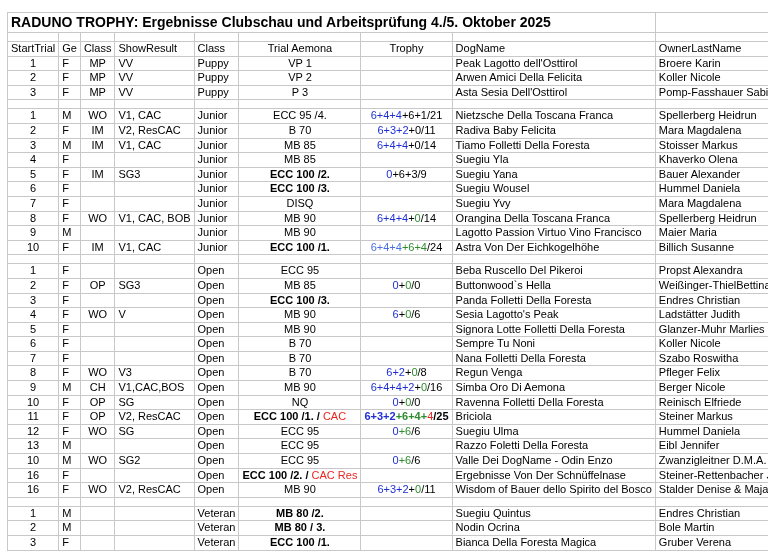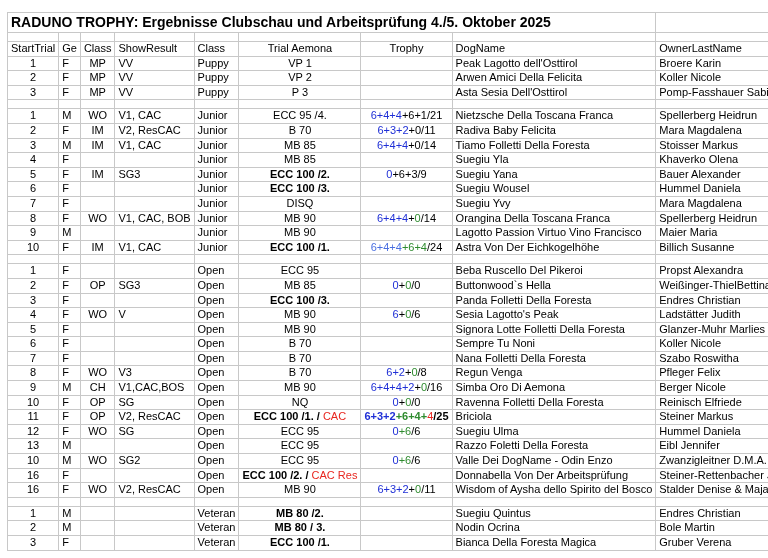--- a/index.html
+++ b/index.html
@@ -383,32 +383,32 @@
           <td class="l">Zwanzigleitner D.M.A.</td>
         </tr>
         <tr>
           <td class="c">16</td>
           <td class="l">F</td>
           <td class="c"></td>
           <td class="l"></td>
           <td class="l">Open</td>
           <td class="c b"><span>ECC 100 /2. / </span><span class="red">CAC Res</span></td>
           <td class="c"></td>
-          <td class="l">Donnabella Von Der Arbeitsprüfung</td>
+          <td class="l">Ergebnisse Von Der Schnüffelnase</td>
           <td class="l">Steiner-Rettenbacher Joh.</td>
         </tr>
         <tr>
           <td class="c">16</td>
           <td class="l">F</td>
           <td class="c">WO</td>
           <td class="l">V2, ResCAC</td>
           <td class="l">Open</td>
           <td class="c"><span>MB 90</span></td>
           <td class="c"><span class="blue">6+3+2</span><span class="black">+</span><span class="green">0</span><span class="black">/11</span></td>
-          <td class="l">Wisdom of Aysha dello Spirito del Bosco</td>
+          <td class="l">Wisdom of Bauer dello Spirito del Bosco</td>
           <td class="l">Stalder Denise &amp; Maja</td>
         </tr>
         <tr class="spacer">
           <td class=""></td>
           <td class=""></td>
           <td class=""></td>
           <td class=""></td>
           <td class=""></td>
           <td class=""></td>
           <td class=""></td>

